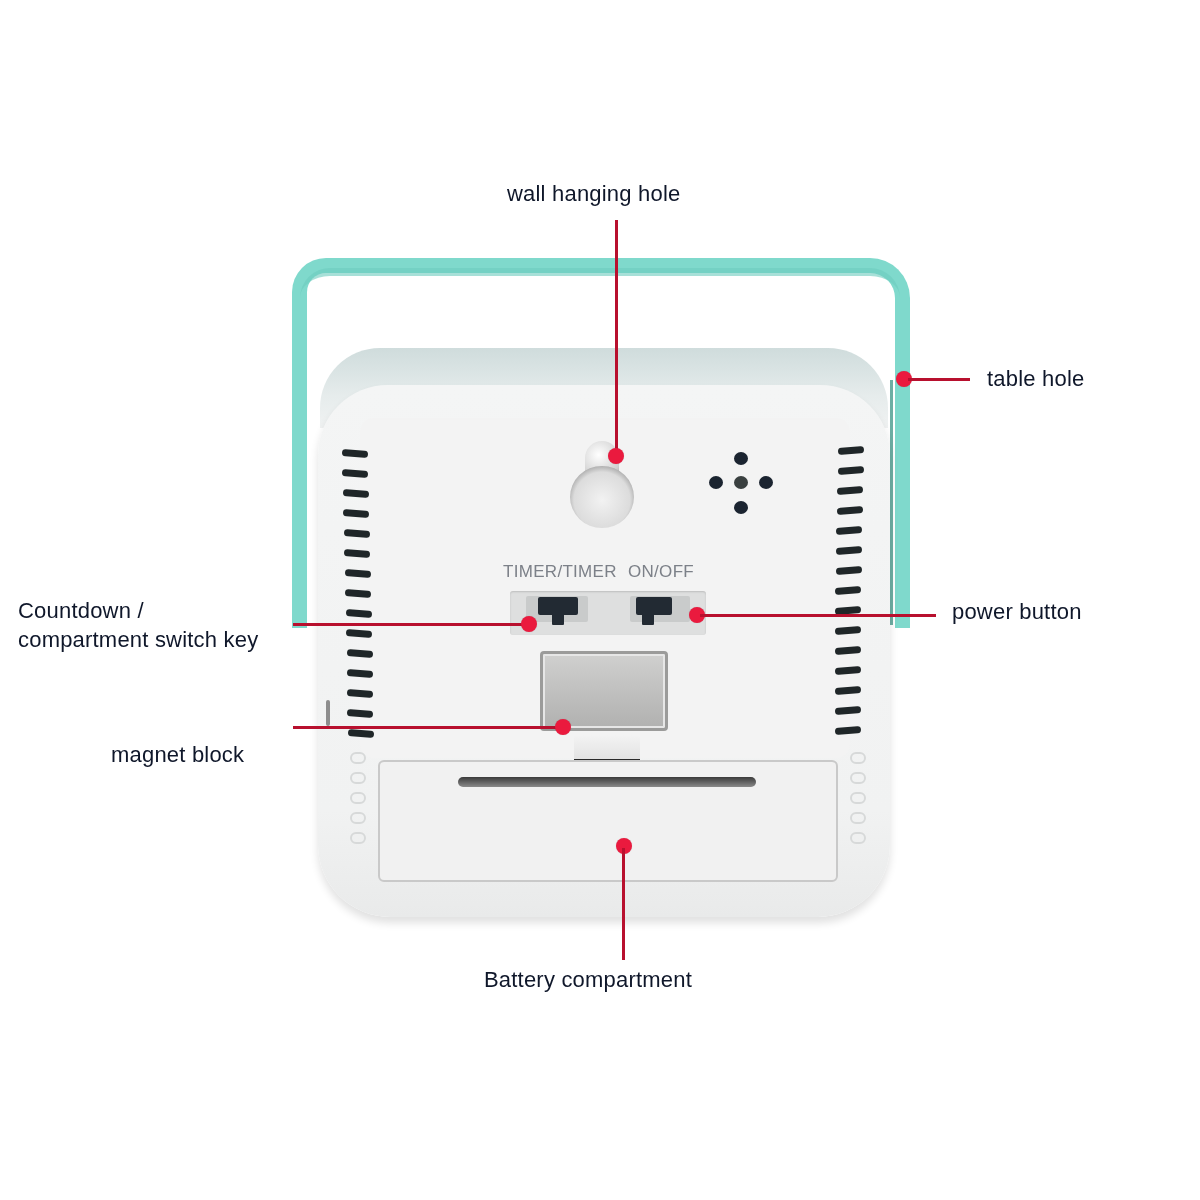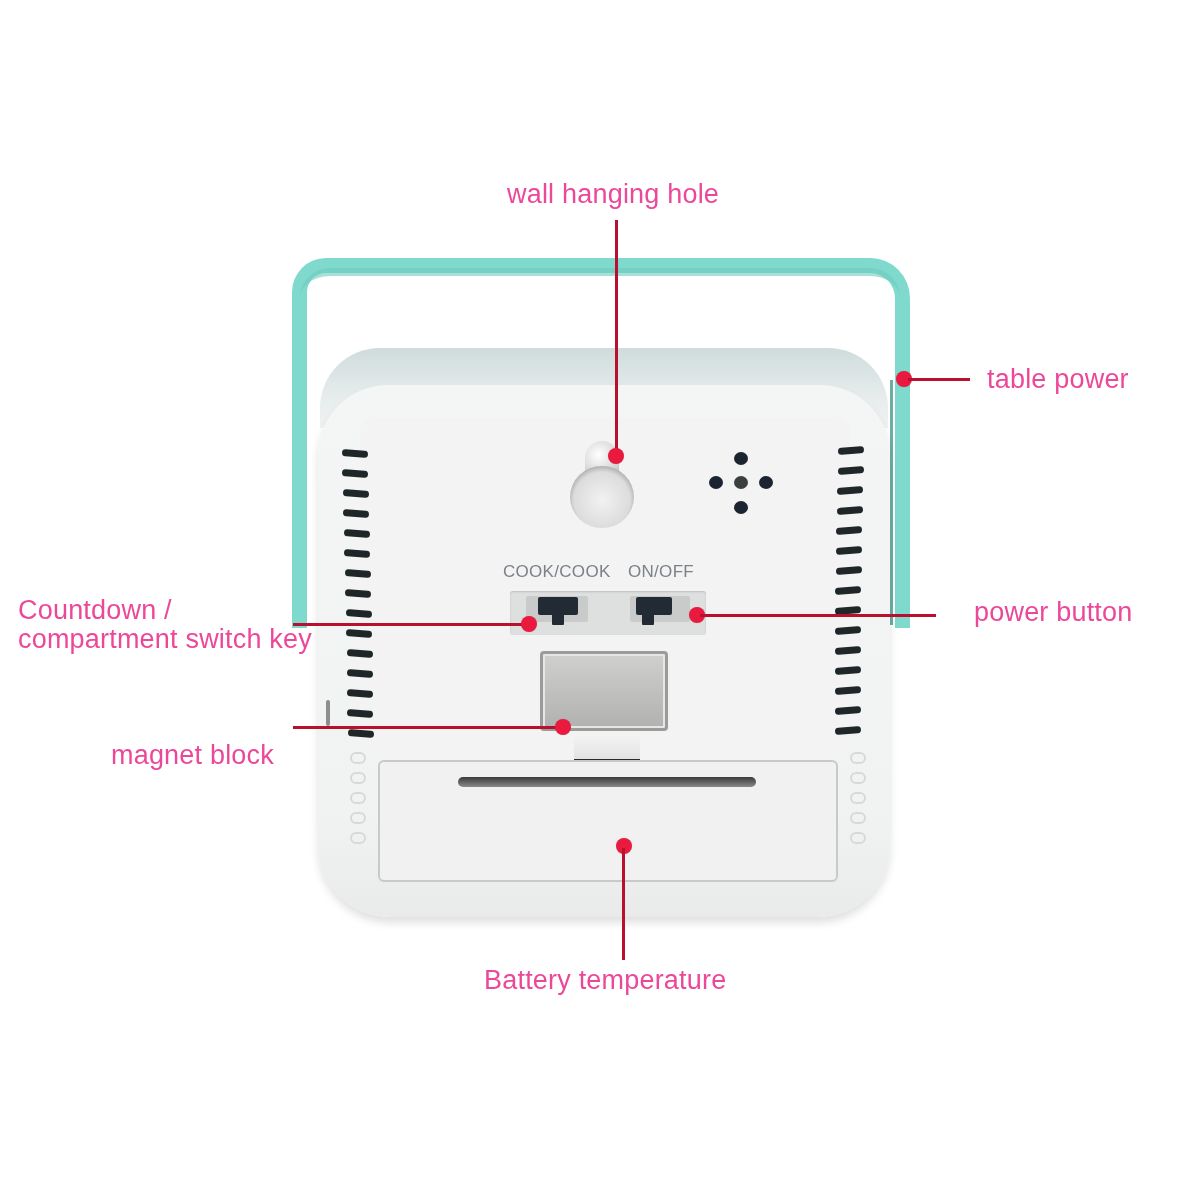--- a/index.html
+++ b/index.html
@@ -1,21 +1,21 @@
 <!DOCTYPE html>
 <html><head>
   <meta charset="utf-8">
   <style>
     html, body { margin: 0; padding: 0; }
     body {
       width: 1200px; height: 1200px; background: #ffffff; position: relative; overflow: hidden;
       font-family: "Liberation Sans", "DejaVu Sans", sans-serif;
     }
     .label {
-      position: absolute; color: #ec4899; font-size: 27px; line-height: 30px; white-space: nowrap;
+      position: absolute; color: #0f172a; font-size: 22px; line-height: 30px; white-space: nowrap;
       letter-spacing: 0.2px;
     }
     .label.multi { white-space: pre; line-height: 29px; }
     
     .stand-outer {
       position: absolute; left: 292px; top: 258px; width: 618px; height: 370px;
       border: 15px solid #7fd9cc; border-bottom: none; border-radius: 34px 40px 0 0;
       box-sizing: border-box;
     }
     .stand-shadow {
@@ -172,21 +172,21 @@
 <div class="keyhole-bottom"></div>
 
 <div>
   <div class="speaker-dot" style="left:734px;top:452px"></div>
   <div class="speaker-dot" style="left:709px;top:476px"></div>
   <div class="speaker-dot" style="left:734px;top:476px;background:#3a4040"></div>
   <div class="speaker-dot" style="left:759px;top:476px"></div>
   <div class="speaker-dot" style="left:734px;top:501px"></div>
 </div>
 
-<span class="switch-label" style="left:503px">COOK/COOK</span>
+<span class="switch-label" style="left:503px">TIMER/TIMER</span>
 <span class="switch-label" style="left:628px">ON/OFF</span>
 
 <div class="switch-well" style="left:510px;width:196px"></div>
 <div class="switch-slot" style="left:526px;top:596px;width:62px"></div>
 <div class="switch-knob" style="left:538px;top:597px;width:40px"></div>
 <div class="switch-stem" style="left:552px;top:613px"></div>
 <div class="switch-slot" style="left:630px;top:596px;width:60px"></div>
 <div class="switch-knob" style="left:636px;top:597px;width:36px"></div>
 <div class="switch-stem" style="left:642px;top:613px"></div>
 
@@ -195,30 +195,30 @@
 
 <div class="battery-cover"></div>
 <div class="battery-slot"></div>
 
 <span class="label" style="left:507px;top:179px">wall hanging hole</span>
 <div class="line" style="left:615px;top:220px;width:3px;height:236px"></div>
 <div class="dot" style="left:608px;top:448px"></div>
 
 <div class="dot" style="left:896px;top:371px"></div>
 <div class="line" style="left:908px;top:378px;width:62px;height:3px"></div>
-<span class="label" style="left:987px;top:364px">table power</span>
+<span class="label" style="left:987px;top:364px">table hole</span>
 
 <span class="label multi" style="left:18px;top:596px">Countdown /
 compartment switch key</span>
 <div class="line" style="left:293px;top:623px;width:236px;height:3px"></div>
 <div class="dot" style="left:521px;top:616px"></div>
 
 <div class="dot" style="left:689px;top:607px"></div>
 <div class="line" style="left:700px;top:614px;width:236px;height:3px"></div>
-<span class="label" style="left:974px;top:597px">power button</span>
+<span class="label" style="left:952px;top:597px">power button</span>
 
 <span class="label" style="left:111px;top:740px">magnet block</span>
 <div class="line" style="left:293px;top:726px;width:270px;height:3px"></div>
 <div class="dot" style="left:555px;top:719px"></div>
 
 <div class="dot" style="left:616px;top:838px"></div>
 <div class="line" style="left:622px;top:848px;width:3px;height:112px"></div>
-<span class="label" style="left:484px;top:965px">Battery temperature</span>
+<span class="label" style="left:484px;top:965px">Battery compartment</span>
 
 </body></html>

